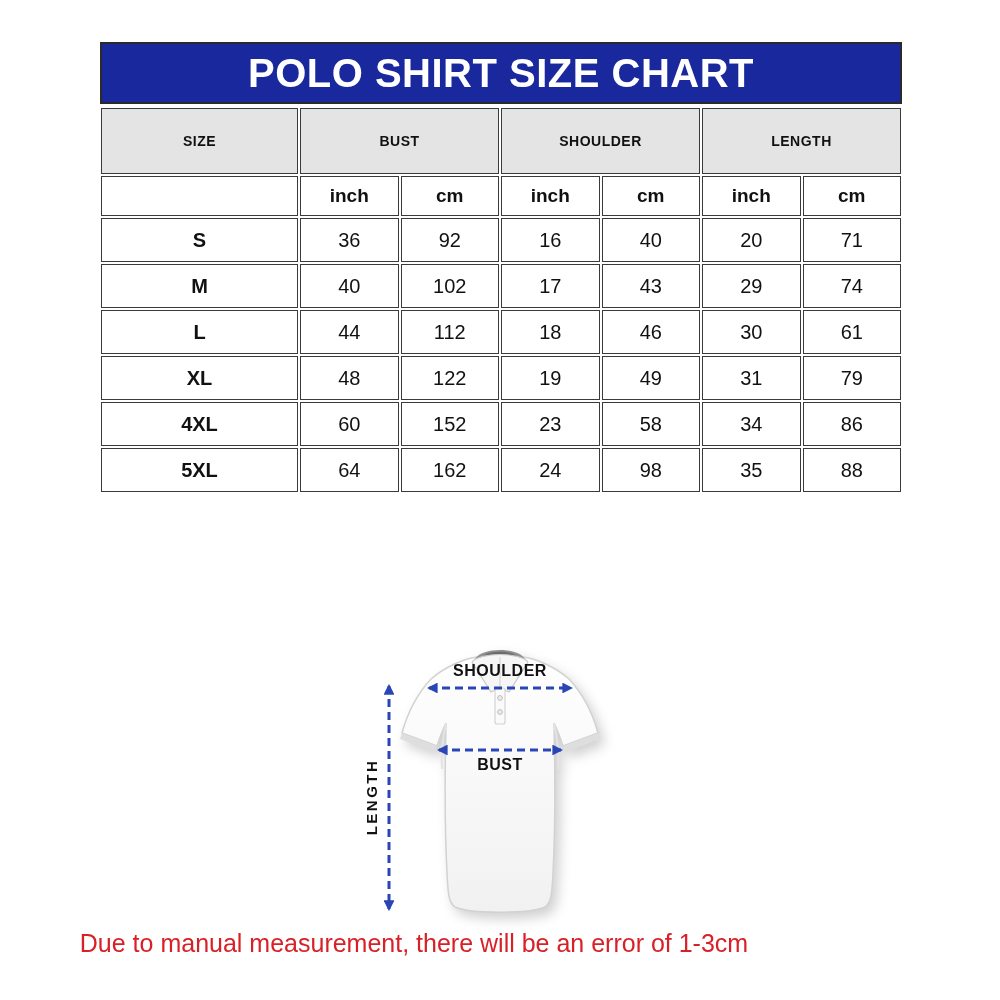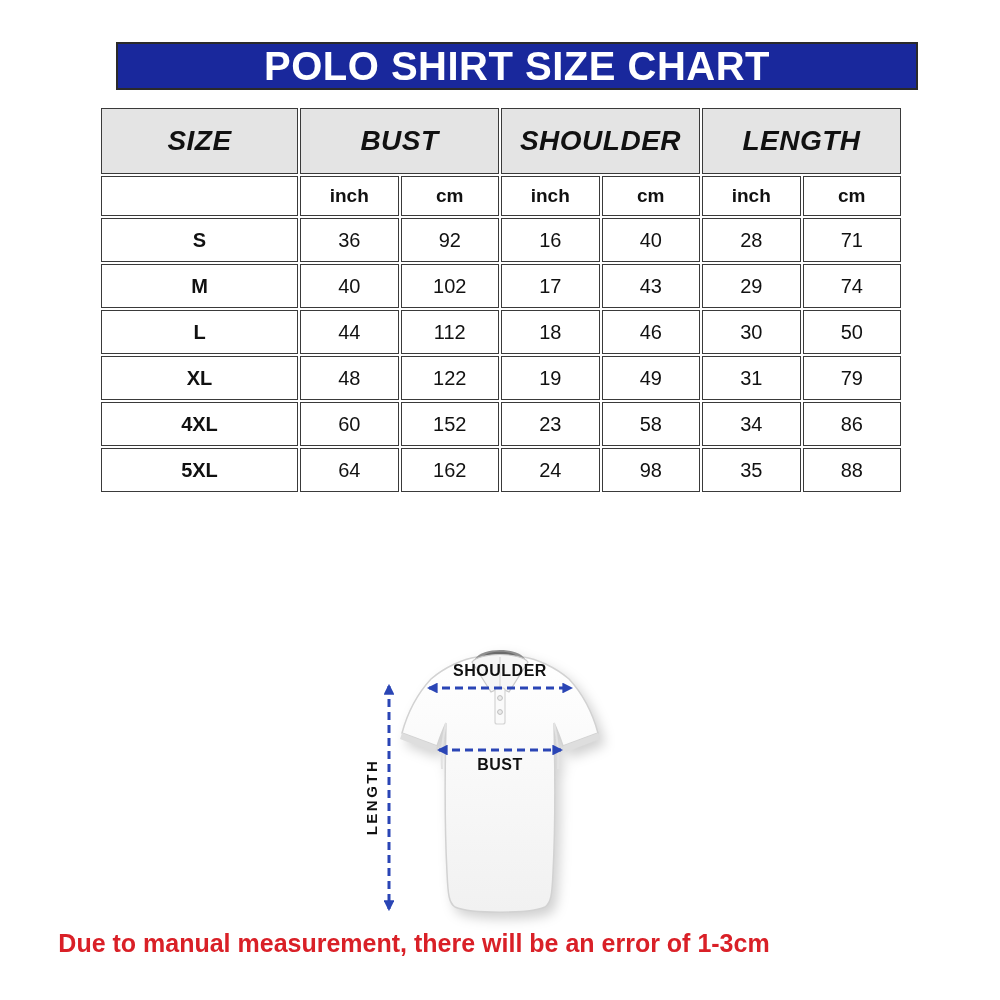--- a/index.html
+++ b/index.html
@@ -7,39 +7,39 @@
     --header-gray:#e4e4e4;
     --table-border:#3a3a3a;
     --arrow-blue:#2a45b5;
     --note-red:#d92027;
   }
   *{margin:0;padding:0;box-sizing:border-box;}
   body{background:#ffffff;font-family:"Liberation Sans",sans-serif;}
   .screen{position:relative;width:1000px;height:1000px;background:#ffffff;overflow:hidden;}
 
   .title-bar{
-    position:absolute;left:116px;top:42px;width:802px;height:48px;
+    position:absolute;left:100px;top:42px;width:802px;height:62px;
     background:var(--header-blue);border:2px solid #2a2a2a;
     display:flex;align-items:center;justify-content:center;
     color:#ffffff;font-size:40px;font-weight:bold;letter-spacing:0.5px;
   }
 
   table.size-table{
     position:absolute;left:99px;top:106px;width:804px;
     border-collapse:separate;border-spacing:2px;table-layout:fixed;
   }
   .size-table th,.size-table td{
     border:1px solid var(--table-border);
     background:#ffffff;text-align:center;vertical-align:middle;color:#111;
   }
   .c-size{width:25%;}
   .c-m{width:12.5%;}
   .group-row th{
     background:var(--header-gray);height:66px;
-    font-size:28px;font-weight:bold;letter-spacing:0.5px;font-style:italic;
+    font-size:14px;font-weight:bold;letter-spacing:0.5px;
   }
   .unit-row th{height:40px;font-size:19px;font-weight:bold;margin-top:44px;}
   tbody td{height:44px;font-size:20px;font-weight:normal;}
   tbody td.s{font-weight:bold;}
 
   .diagram{position:absolute;left:0;top:630px;width:1000px;height:300px;}
   .shirt-svg{position:absolute;left:385px;top:15px;width:230px;height:280px;
     filter:drop-shadow(5px 6px 6px rgba(0,0,0,0.18));}
   .arrows-svg{position:absolute;left:0;top:0;width:1000px;height:300px;pointer-events:none;}
   .dash{stroke:var(--arrow-blue);stroke-width:3;stroke-dasharray:8 5;fill:none;}
@@ -48,21 +48,21 @@
     position:absolute;color:#111;font-weight:bold;font-size:16px;letter-spacing:0.5px;
     white-space:nowrap;
   }
   .shoulder-label{left:500px;top:32px;transform:translateX(-50%);}
   .bust-label{left:500px;top:126px;transform:translateX(-50%);}
   .length-label{left:371px;top:167px;transform:translate(-50%,-50%) rotate(-90deg);
     font-size:15px;letter-spacing:2.5px;}
 
   .note{
     position:absolute;left:0;top:929px;width:828px;text-align:center;
-    color:var(--note-red);font-size:25px;font-weight:bold;
+    color:var(--note-red);font-size:25px;font-weight:normal;
   }
 </style>
 </head>
 <body>
 
 <div class="screen">
 
   <div class="title-bar">POLO SHIRT SIZE CHART</div>
 
   <table class="size-table">
@@ -92,40 +92,40 @@
         <th>cm</th>
       </tr>
     </thead>
     <tbody>
       <tr>
         <td class="s">S</td>
         <td>36</td>
         <td>92</td>
         <td>16</td>
         <td>40</td>
-        <td>28</td>
+        <td>20</td>
         <td>71</td>
       </tr>
       <tr>
         <td class="s">M</td>
         <td>40</td>
         <td>102</td>
         <td>17</td>
         <td>43</td>
         <td>29</td>
         <td>74</td>
       </tr>
       <tr>
         <td class="s">L</td>
         <td>44</td>
         <td>112</td>
         <td>18</td>
         <td>46</td>
         <td>30</td>
-        <td>50</td>
+        <td>61</td>
       </tr>
       <tr>
         <td class="s">XL</td>
         <td>48</td>
         <td>122</td>
         <td>19</td>
         <td>49</td>
         <td>31</td>
         <td>79</td>
       </tr>

